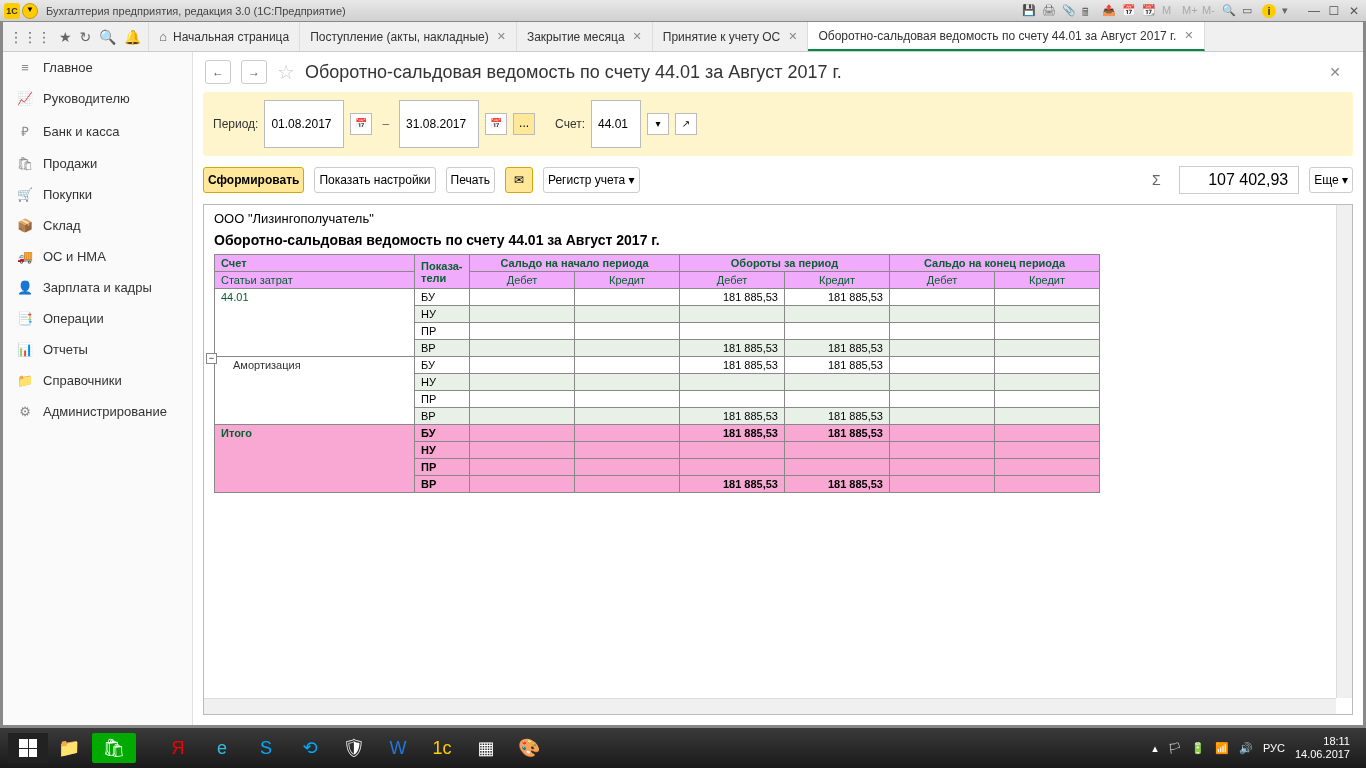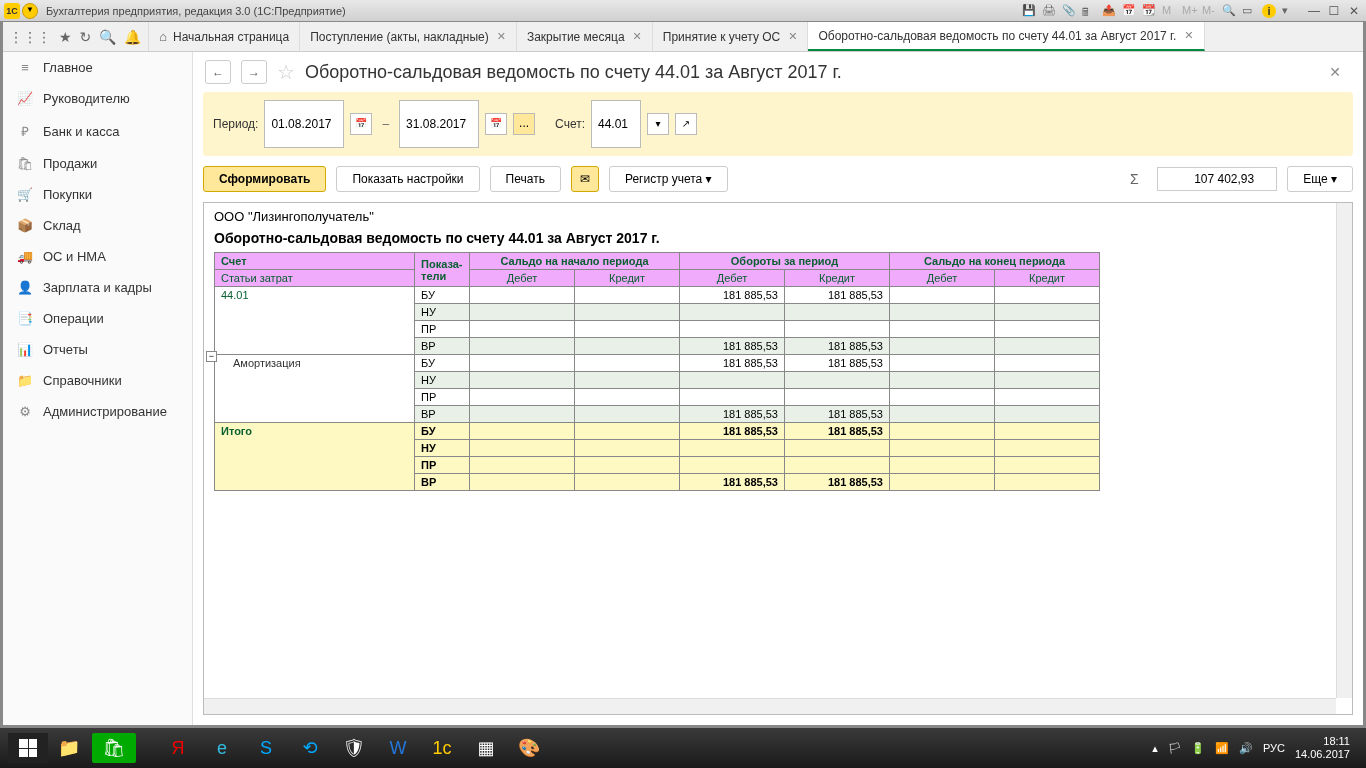--- a/index.html
+++ b/index.html
@@ -38,41 +38,41 @@
 
 .period-bar { background: #fff5cc; margin: 0 10px; padding: 8px 10px; display: flex; align-items: center; gap: 6px; border-radius: 3px; }
 .period-bar label { color: #333; }
 .period-bar input { border: 1px solid #bbb; padding: 16px 6px; font-size: 12px; width: 80px; }
 .period-bar .cal-btn { width: 22px; height: 22px; border: 1px solid #bbb; background: #fff; text-align: center; font-size: 10px; cursor: pointer; line-height: 20px; }
 .period-bar .sep { color: #666; margin: 0 4px; }
 .period-bar .dots { width: 22px; height: 22px; border: 1px solid #bbb; background: #ffe89a; text-align: center; cursor: pointer; line-height: 18px; }
 .period-bar .acct-input { width: 50px; }
 
 .action-bar { display: flex; align-items: center; padding: 10px 10px; gap: 10px; }
-.btn { border: 1px solid #ccc; background: #fff; padding: 5px 15px; border-radius: 3px; cursor: pointer; font-size: 12px; }
+.btn { border: 1px solid #ccc; background: #fff; padding: 5px 4px; border-radius: 3px; cursor: pointer; font-size: 12px; }
 .btn.primary { background: #ffe89a; border-color: #d4a800; font-weight: bold; }
 .btn.icon-btn { padding: 5px 8px; background: #ffe89a; border-color: #d4a800; }
 .sigma { width: 26px; text-align: center; color: #666; font-size: 14px; }
-.sum-box { border: 1px solid #ccc; padding: 4px 22px; min-width: 120px; text-align: right; font-size: 12px; }
+.sum-box { border: 1px solid #ccc; padding: 4px 10px; min-width: 120px; text-align: right; font-size: 16px; }
 .more-btn { margin-left: auto; }
 
 .report-area { flex: 1; margin: 0 10px 10px 10px; border: 1px solid #bbb; overflow: auto; background: #fff; position: relative; }
 .report-inner { padding: 2px; }
 .org-name { font-size: 13px; padding: 4px 8px; }
 .report-title { font-size: 14px; font-weight: bold; padding: 2px 8px 6px 8px; }
 
 .data-table { border-collapse: collapse; margin-left: 8px; }
 .data-table th, .data-table td { border: 1px solid #888; padding: 2px 6px; font-size: 11px; }
 .data-table th { background: #f0abfc; color: #0a6030; font-weight: bold; text-align: center; }
 .data-table th.sub { font-weight: normal; }
 .data-table td { background: #fff; }
 .data-table td.ind { background: #fff; }
 .data-table td.num { text-align: right; }
 .data-table tr.alt td { background: #e8f0e8; }
-.data-table tr.total td { background: #fef9c3; font-weight: bold; }
+.data-table tr.total td { background: #f9a8d4; font-weight: bold; }
 .data-table .acct-col { width: 200px; text-align: left; color: #0a6030; }
 .data-table .ind-col { width: 55px; text-align: left; color: #0a6030; }
 .data-table .val-col { width: 105px; }
 .tree-toggle { position: absolute; left: 2px; top: 148px; width: 11px; height: 11px; border: 1px solid #888; font-size: 9px; text-align: center; line-height: 9px; cursor: pointer; background: #fff; }
 
 .scrollbar-v { position: absolute; right: 0; top: 0; bottom: 16px; width: 16px; background: #f0f0f0; border-left: 1px solid #ddd; }
 .scrollbar-h { position: absolute; left: 0; right: 16px; bottom: 0; height: 16px; background: #f0f0f0; border-top: 1px solid #ddd; }
 
 .taskbar { position: absolute; bottom: 0; left: 0; right: 0; height: 40px; background: linear-gradient(#3a3a3a, #1a1a1a); display: flex; align-items: center; padding: 0 8px; }
 .taskbar .start { width: 40px; height: 30px; background: #222; display: flex; align-items: center; justify-content: center; }

